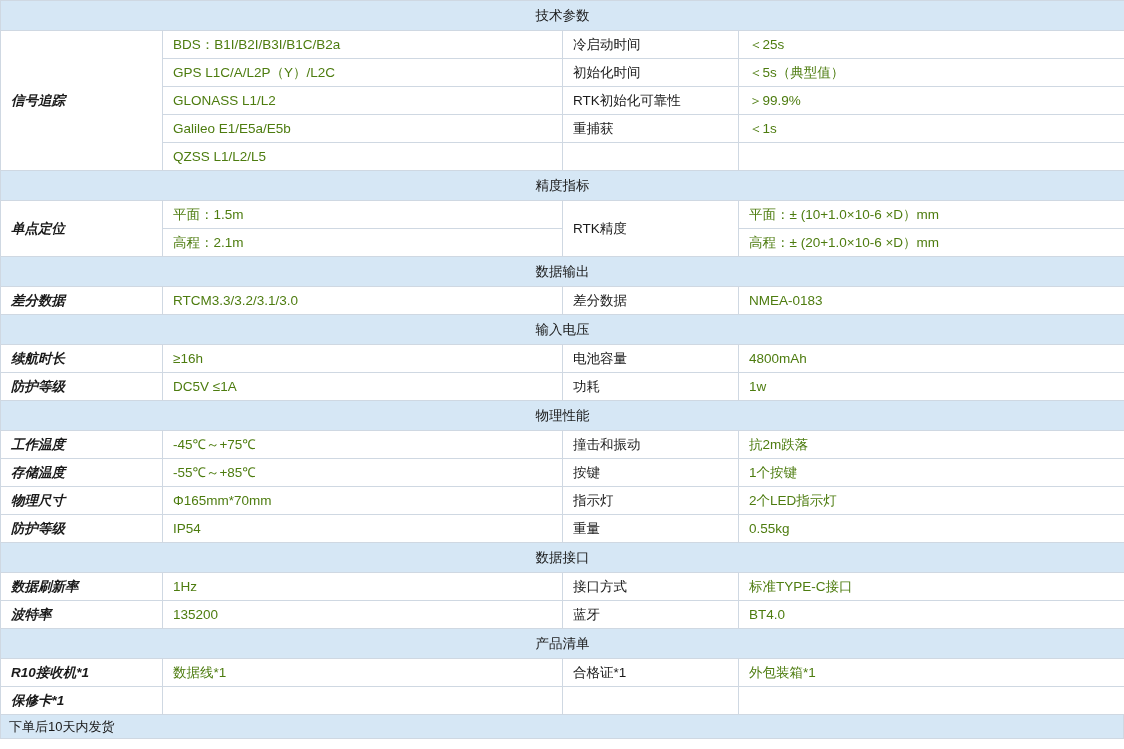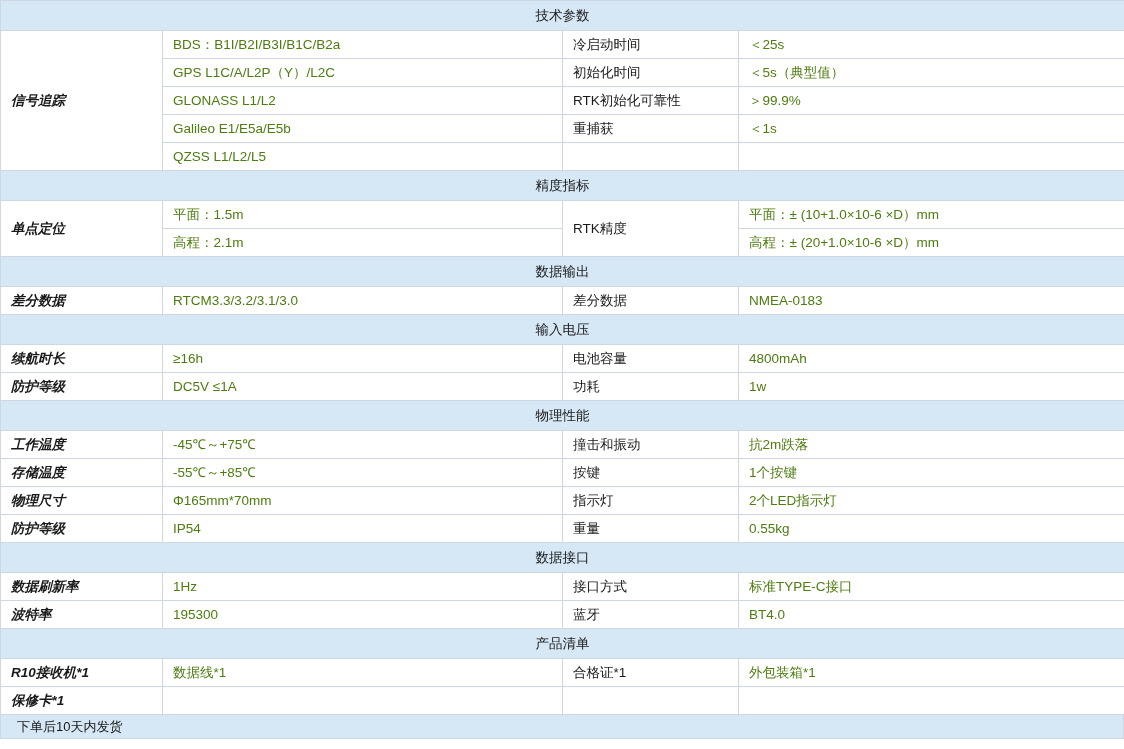--- a/index.html
+++ b/index.html
@@ -59,21 +59,21 @@
   col.c3 { width: 176px; }
   col.c4 { width: 386px; }
   .footer {
     width: 1124px;
     background: #d6e7f5;
     border: 1px solid #cfd8e2;
     border-top: none;
     height: 24px;
     display: flex;
     align-items: center;
-    padding-left: 16px;
+    padding-left: 8px;
     font-size: 13px;
     color: #1a1a1a;
   }
   .row-tall td { height: 29px; }
 </style>
 </head>
 <body>
 
 <table class="spec">
   <colgroup>
@@ -186,21 +186,21 @@
     <td colspan="4">数据接口</td>
   </tr>
   <tr class="row-tall">
     <td class="label">数据刷新率</td>
     <td class="val">1Hz</td>
     <td class="label-mid">接口方式</td>
     <td class="val">标准TYPE-C接口</td>
   </tr>
   <tr class="row-tall">
     <td class="label">波特率</td>
-    <td class="val">195300</td>
+    <td class="val">135200</td>
     <td class="label-mid">蓝牙</td>
     <td class="val">BT4.0</td>
   </tr>
 
   <tr class="section">
     <td colspan="4">产品清单</td>
   </tr>
   <tr class="row-tall">
     <td class="label">R10接收机*1</td>
     <td class="val">数据线*1</td>

